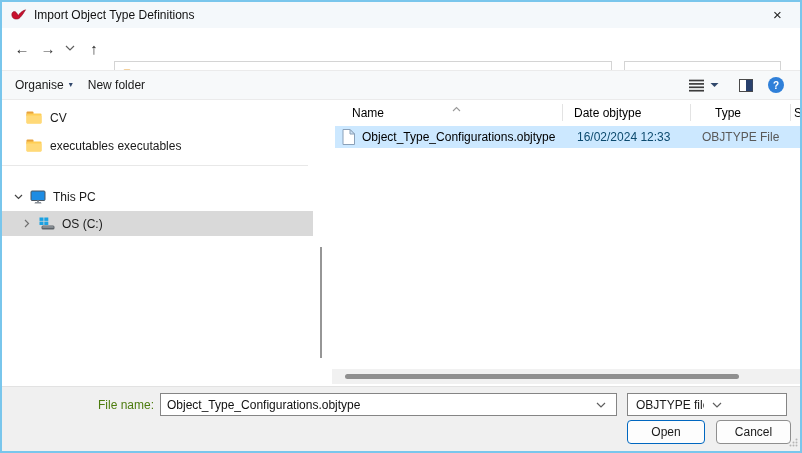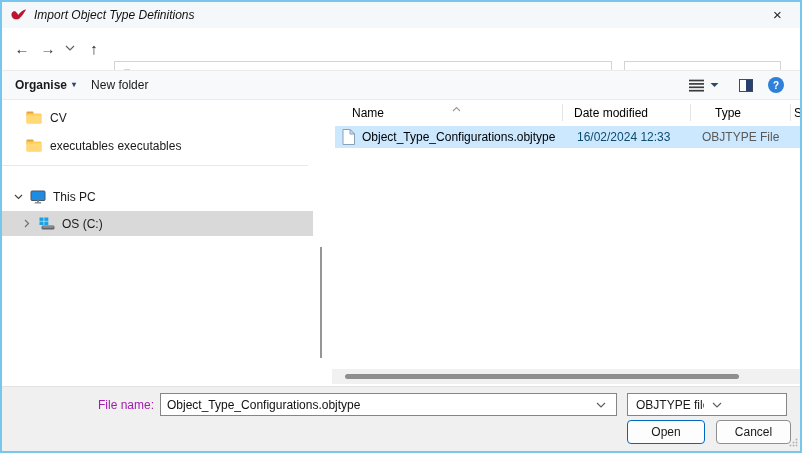--- a/index.html
+++ b/index.html
@@ -5,39 +5,39 @@
   * { margin:0; padding:0; box-sizing:border-box; }
   body { background:#cfd8dc; font-family:"Liberation Sans", sans-serif; }
   .window{
     position:relative; width:802px; height:453px; background:#fff;
     border:2px solid #79c6ec; overflow:hidden;
     font-size:12px; color:#1a1a1a;
   }
   
   .titlebar{position:absolute;left:0;right:0;top:0;height:26px;background:#f4f8fb;display:flex;align-items:center;padding-left:8px;}
   .titlebar .logo{width:17px;height:16px;margin-right:7px;flex:0 0 auto;}
-  .titlebar .title{font-size:12px;color:#111;font-style:italic;}
+  .titlebar .title{font-size:12px;color:#111;}
   .close-btn{position:absolute;right:0;top:0;width:45px;height:25px;display:flex;align-items:center;justify-content:center;font-size:15px;color:#222;cursor:default;}
   
   .navbar{position:absolute;top:26px;left:0;right:0;height:42px;background:#fff;}
   .nav-btn{position:absolute;top:8px;width:24px;height:24px;display:flex;align-items:center;justify-content:center;font-size:15px;color:#2b2b2b;}
   .nav-back{left:8px;} .nav-fwd{left:34px;color:#3c3c3c;} .nav-recent{left:60px;width:16px;} .nav-up{left:80px;}
   .addressbar{position:absolute;left:112px;top:33px;width:498px;height:29px;border:1px solid #d4d4d4;background:#fff;display:flex;align-items:center;padding:0 8px;}
   .crumb-sep{color:#5f5f5f;margin:0 7px;font-size:12px;}
   .crumb{color:#1a1a1a;white-space:nowrap;}
   .addr-spacer{flex:1;}
   .addr-chev{margin:0 9px;}
   .refresh{font-size:14px;color:#333;margin:0 6px 0 8px;}
   .searchbox{position:absolute;left:622px;top:33px;width:157px;height:29px;border:1px solid #d4d4d4;background:#fff;display:flex;align-items:center;padding:0 8px;}
   .searchbox input{border:none;outline:none;flex:1;font:12px "Liberation Sans",sans-serif;color:#222;min-width:0;background:transparent;}
   .searchbox input::placeholder{color:#7e7e7e;}
   
   .toolbar{position:absolute;top:68px;left:0;right:0;height:30px;background:#f7f9fa;border-top:1px solid #ebebeb;border-bottom:1px solid #ebebeb;display:flex;align-items:center;}
   .tool-btn{display:flex;align-items:center;gap:5px;color:#1a1a1a;}
-  .organise{margin-left:13px;font-weight:bold;}
+  .organise{margin-left:13px;}
   .newfolder{margin-left:15px;}
   .caret{font-size:8px;color:#30476b;line-height:1;}
   .tool-right{position:absolute;right:16px;top:0;height:100%;display:flex;align-items:center;}
   .viewmode{display:flex;align-items:center;gap:6px;margin-right:20px;}
   .panebtn{margin-right:15px;display:flex;}
   .helpbtn{width:16px;height:16px;border-radius:50%;background:#2f80d9;color:#fff;font-size:10px;font-weight:bold;display:flex;align-items:center;justify-content:center;}
   
   .bodyarea{position:absolute;top:98px;left:0;right:0;bottom:65px;background:#fff;}
   .sidebar{position:absolute;left:0;top:0;width:330px;bottom:0;}
   .side-row{position:absolute;left:0;width:311px;height:25px;display:flex;align-items:center;}
@@ -60,21 +60,21 @@
   .hd1{left:230px;} .hd2{left:358px;} .hd3{left:458px;}
   .file-row{position:absolute;left:3px;right:0;top:26px;height:22px;background:#cce8ff;display:flex;align-items:center;}
   .file-row .ficon{margin-left:7px;display:flex;}
   .file-row .fname{margin-left:7px;color:#000;}
   .file-row .fdate{position:absolute;left:242px;color:#0c4a6e;}
   .file-row .ftype{position:absolute;left:367px;color:#595959;}
   .hscroll{position:absolute;left:0;right:0;bottom:2px;height:15px;background:#f1f1f1;}
   .hthumb{position:absolute;left:13px;top:5px;width:394px;height:5px;background:#8f8f8f;border-radius:3px;}
   
   .footer{position:absolute;left:0;right:0;bottom:0;height:65px;background:#f0f0f0;border-top:1px solid #e2e2e2;}
-  .fn-label{position:absolute;left:0;top:11px;width:152px;text-align:right;color:#a21caf;}
+  .fn-label{position:absolute;left:0;top:11px;width:152px;text-align:right;color:#4d7c0f;}
   .fn-input{position:absolute;left:158px;top:6px;width:457px;height:23px;border:1px solid #858585;background:#fff;display:flex;align-items:center;}
   .fn-input input{border:none;outline:none;flex:1;font:12px "Liberation Sans",sans-serif;padding-left:6px;min-width:0;background:transparent;color:#111;}
   .fn-input .combochev{margin-right:10px;display:flex;}
   .ftype-select{position:absolute;left:625px;top:6px;width:160px;height:23px;border:1px solid #858585;background:#fff;display:flex;align-items:center;}
   .ftype-select span{padding-left:8px;flex:1;white-space:nowrap;overflow:hidden;}
   .ftype-select .combochev{margin-right:7px;display:flex;}
   .btn{position:absolute;top:33px;height:24px;border-radius:4px;background:#fdfdfd;display:flex;align-items:center;justify-content:center;color:#1a1a1a;}
   .btn-open{left:625px;width:78px;border:1px solid #0067c0;}
   .btn-cancel{left:714px;width:75px;border:1px solid #8f8f8f;}
   .grip{position:absolute;right:2px;bottom:1px;}
@@ -241,21 +241,21 @@
     <div class="side-scrollbar"></div>
 
     <div class="filelist">
       <div class="flheader">
         <span class="sortcaret">
           <svg width="9" height="6">
               <polyline points="1,5 4.5,1.5 8,5" fill="none" stroke="#9a9a9a" stroke-width="1.1"></polyline>
             </svg>
         </span>
         <span class="col-name">Name</span>
-        <span class="col-date">Date modified</span>
+        <span class="col-date">Date objtype</span>
         <span class="col-type">Type</span>
         <span class="col-size">Size</span>
         <span class="hdiv hd1"></span>
         <span class="hdiv hd2"></span>
         <span class="hdiv hd3"></span>
       </div>
 
       <div class="file-row">
         <span class="ficon">
           <svg width="13" height="16" viewBox="0 0 13 16">

